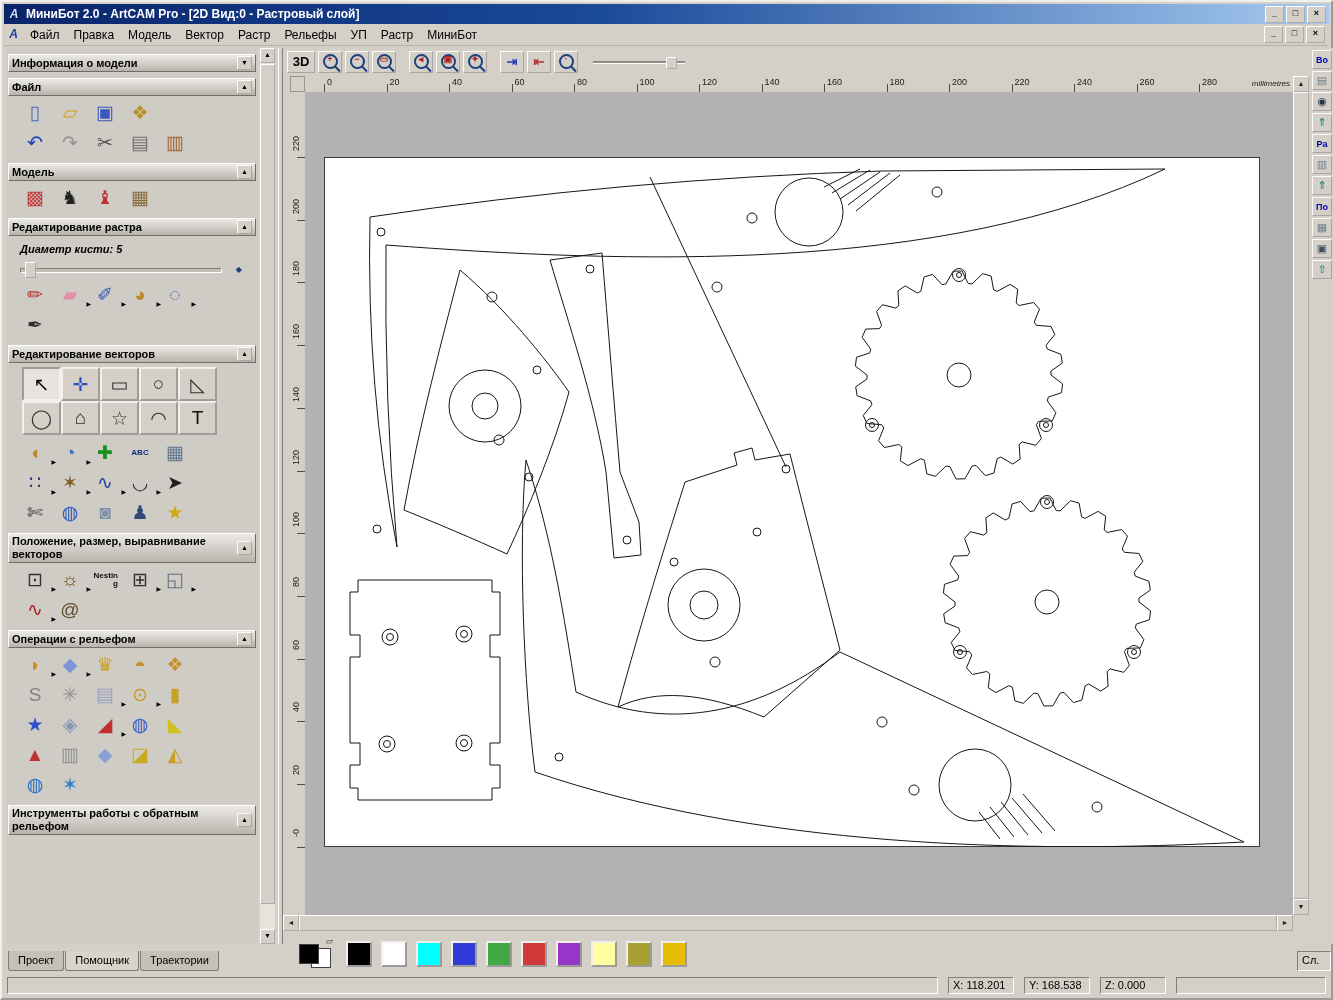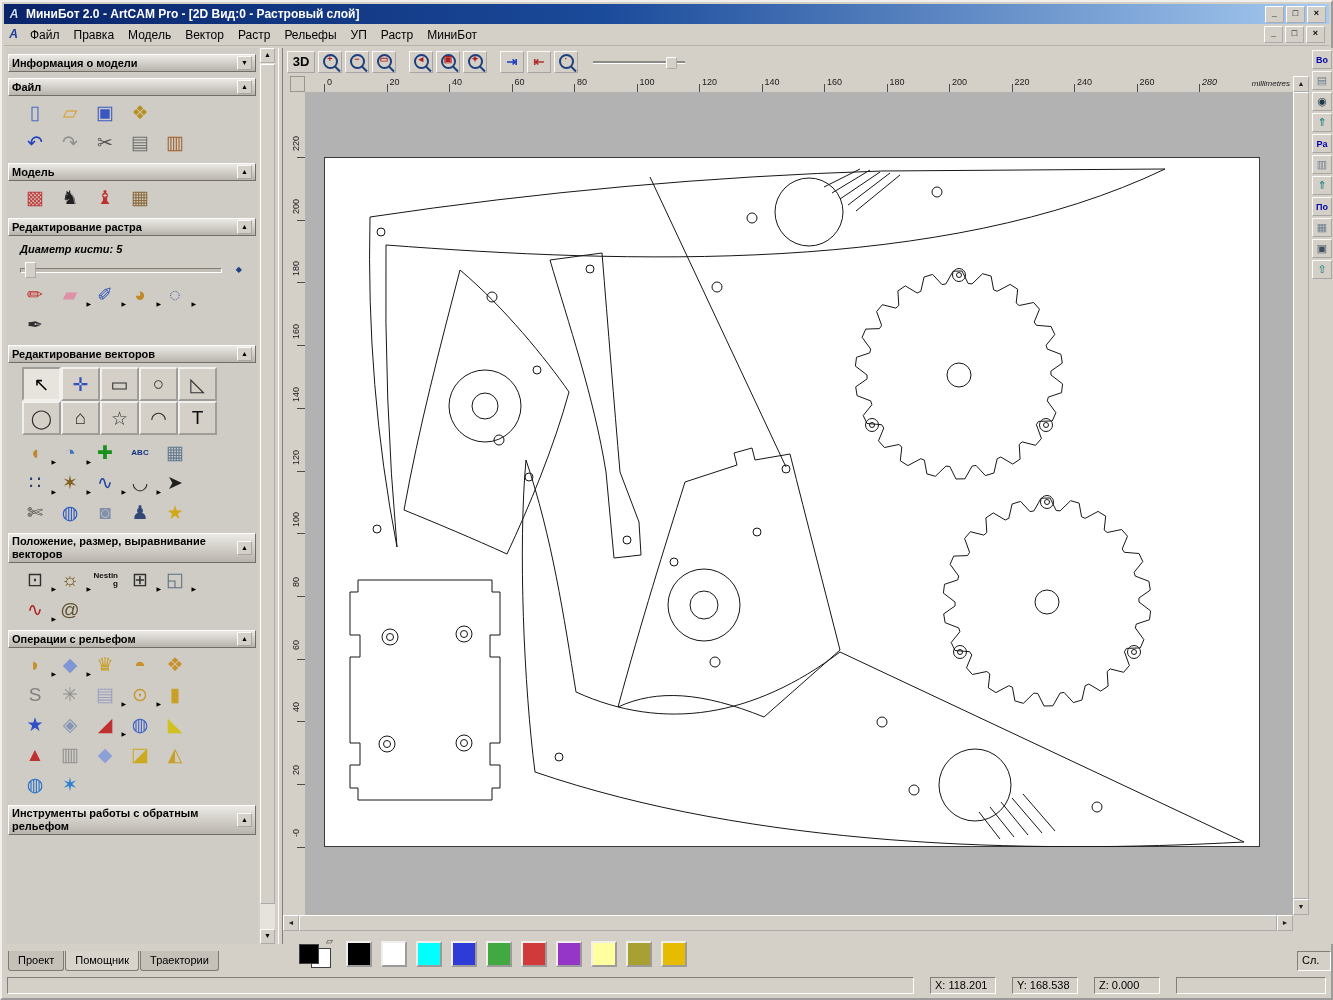--- a/index.html
+++ b/index.html
@@ -84,21 +84,21 @@
   .cw-page{position:absolute;right:0px;top:-2px;font-size:9px;color:#333;}
   .swatch{width:26px;height:26px;flex:0 0 26px;border:2px outset #f0efec;box-sizing:border-box;}
   #layer-box{position:absolute;left:1295px;top:949px;width:34px;height:20px;background:#d4d0c8;border:1px solid;border-color:#827e78 #fff #fff #827e78;font-size:11px;padding:2px 0 0 4px;box-sizing:border-box;}
 
   
   #right-toolbar{position:absolute;left:1309px;top:46px;width:22px;bottom:54px;background:#d4d0c8;}
   .r-btn{width:20px;height:19px;margin:2px auto;background:#d4d0c8;border:1px outset #fbfaf8;box-sizing:border-box;display:flex;align-items:center;justify-content:center;font-size:11px;overflow:hidden;}
   .r-btn.txt{font-size:9px;font-weight:bold;}
 
   
-  #statusbar{position:absolute;left:2px;right:2px;bottom:2px;height:22px;background:#d4d0c8;display:flex;align-items:center;gap:16px;padding:0 3px;}
+  #statusbar{position:absolute;left:2px;right:2px;bottom:2px;height:22px;background:#d4d0c8;display:flex;align-items:center;gap:10px;padding:0 3px;}
   .st-box{height:17px;background:#d4d0c8;border:1px solid;border-color:#827e78 #fff #fff #827e78;font-size:11px;padding:1px 4px;box-sizing:border-box;white-space:nowrap;}
   .st-main{flex:1;}
   .st-xyz{flex:0 0 66px;}
   .st-end{flex:0 0 150px;}
 </style>
 </head>
 <body>
 
 <div id="window">
 
@@ -366,21 +366,21 @@
       <span class="h-lab" style="left: 584.5px;">180</span>
       <div class="h-tick" style="left: 644px;"></div>
       <span class="h-lab" style="left: 647px;">200</span>
       <div class="h-tick" style="left: 706.5px;"></div>
       <span class="h-lab" style="left: 709.5px;">220</span>
       <div class="h-tick" style="left: 769px;"></div>
       <span class="h-lab" style="left: 772px;">240</span>
       <div class="h-tick" style="left: 831.5px;"></div>
       <span class="h-lab" style="left: 834.5px;">260</span>
       <div class="h-tick" style="left: 894px;"></div>
-      <span class="h-lab" style="left: 897px; font-style: italic;">280</span>
+      <span class="h-lab" style="left: 897px;">280</span>
       <span class="unit-lab">millimetres</span>
     </div>
   <div id="vruler">
       <div class="v-tick" style="top: 65px;"></div>
       <span class="v-lab" style="top: 39px;">220</span>
       <div class="v-tick" style="top: 127.72px;"></div>
       <span class="v-lab" style="top: 101.72px;">200</span>
       <div class="v-tick" style="top: 190.44px;"></div>
       <span class="v-lab" style="top: 164.44px;">180</span>
       <div class="v-tick" style="top: 253.16px;"></div>

